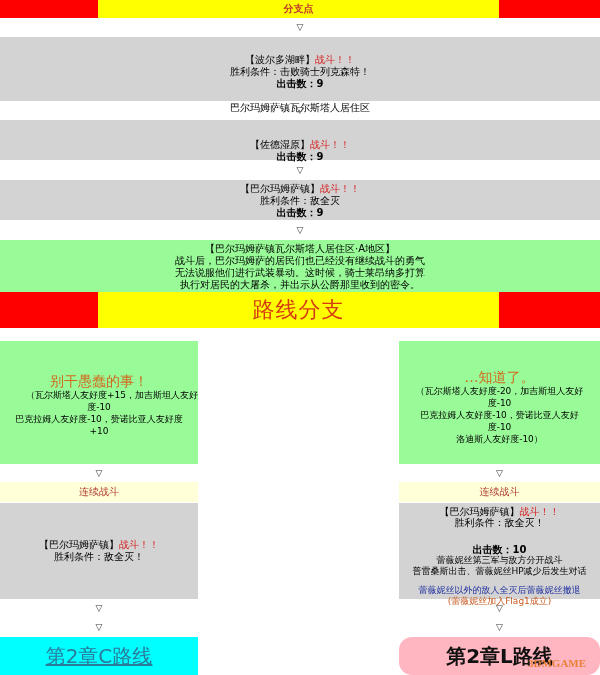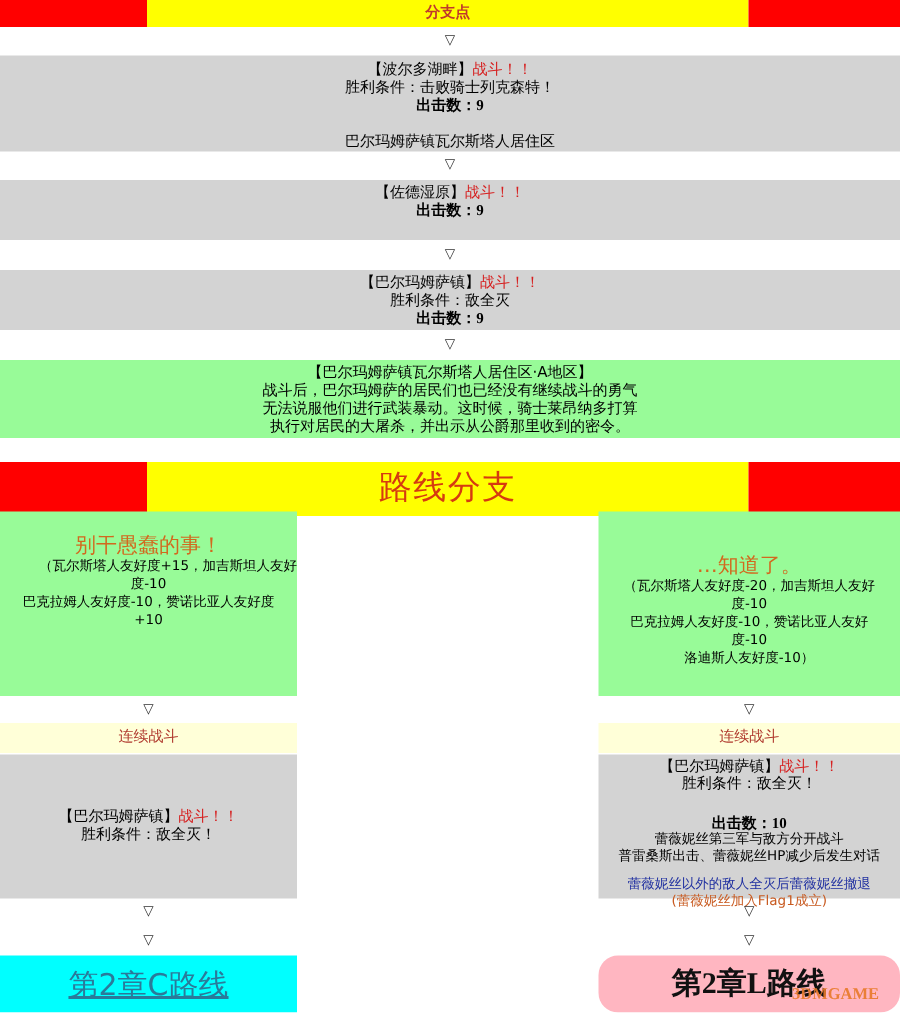--- a/index.html
+++ b/index.html
@@ -10,50 +10,50 @@
     }
     .abs { position:absolute; }
     .center { text-align:center; }
     .bar { display:flex; }
     .bar .red { background:#ff0000; }
     .bar .yel { background:#ffff00; display:flex; align-items:center; justify-content:center; color:#c0392b; }
     .arrow { text-align:center; font-size:9px; color:#333; height:12px; line-height:12px; }
     .gray { background:#d3d3d3; text-align:center; }
     .green { background:#98fb98; text-align:center; }
     .red-t { color:#d62020; }
-    .b { font-weight:bold;font-family:Liberation Serif, serif; }
+    .b { font-weight:bold; }
     .orange-t { color:#d2691e; }
     .blue-t { color:#1f2fa0; }
     .brown-t { color:#c85a20; }
   </style>
 </head>
 <body>
 
 <div class="abs bar" style="left:0;top:0;width:600px;height:18px;">
   <div class="red" style="width:98px;"></div>
   <div class="yel b" style="width:401px;font-size:10px;">分支点</div>
   <div class="red" style="width:101px;"></div>
 </div>
 
 <div class="abs arrow" style="left:0;top:21px;width:600px;">▽</div>
 
 <div class="abs gray" style="left:0;top:37px;width:600px;height:64px;">
-  <div style="padding-top:4px;">
+  <div style="padding-top:17px;">
     <span>【波尔多湖畔】</span><span class="red-t">战斗！！</span>
   </div>
   <div>胜利条件：击败骑士列克森特！</div>
   <div class="b">出击数：9</div>
   <div style="height:12px;"></div>
   <div>巴尔玛姆萨镇瓦尔斯塔人居住区</div>
 </div>
 
 <div class="abs arrow" style="left:0;top:104px;width:600px;">▽</div>
 
 <div class="abs gray" style="left:0;top:120px;width:600px;height:40px;">
-  <div style="padding-top:3px;">
+  <div style="padding-top:19px;">
     <span>【佐德湿原】</span><span class="red-t">战斗！！</span>
   </div>
   <div class="b">出击数：9</div>
 </div>
 
 <div class="abs arrow" style="left:0;top:164px;width:600px;">▽</div>
 
 <div class="abs gray" style="left:0;top:180px;width:600px;height:40px;">
   <div style="padding-top:3px;">
     <span>【巴尔玛姆萨镇】</span><span class="red-t">战斗！！</span>
@@ -64,28 +64,28 @@
 
 <div class="abs arrow" style="left:0;top:224px;width:600px;">▽</div>
 
 <div class="abs green" style="left:0;top:240px;width:600px;height:52px;">
   <div style="padding-top:3px;">【巴尔玛姆萨镇瓦尔斯塔人居住区·A地区】</div>
   <div>战斗后，巴尔玛姆萨的居民们也已经没有继续战斗的勇气</div>
   <div>无法说服他们进行武装暴动。这时候，骑士莱昂纳多打算</div>
   <div>执行对居民的大屠杀，并出示从公爵那里收到的密令。</div>
 </div>
 
-<div class="abs bar" style="left:0;top:308px;width:600px;height:36px;">
+<div class="abs bar" style="left:0;top:292px;width:600px;height:36px;">
   <div class="red" style="width:98px;"></div>
   <div class="yel" style="width:401px;font-size:22px;color:#d63a10;letter-spacing:1px;">路线分支</div>
   <div class="red" style="width:101px;"></div>
 </div>
 
 <div class="abs green" style="left:0;top:341px;width:198px;height:123px;">
-  <div class="orange-t" style="padding-top:15px;font-size:14px;line-height:16px;">别干愚蠢的事！</div>
+  <div class="orange-t" style="padding-top:32px;font-size:14px;line-height:16px;">别干愚蠢的事！</div>
   <div style="font-size:9px;text-align:right;">（瓦尔斯塔人友好度+15，加吉斯坦人友好</div>
   <div style="font-size:9px;">度-10</div>
   <div style="font-size:9px;">巴克拉姆人友好度-10，赞诺比亚人友好度</div>
   <div style="font-size:9px;">+10</div>
 </div>
 
 <div class="abs green" style="left:399px;top:341px;width:201px;height:123px;">
   <div class="orange-t" style="padding-top:28px;font-size:14px;line-height:16px;">…知道了。</div>
   <div style="font-size:9px;">（瓦尔斯塔人友好度-20，加吉斯坦人友好</div>
   <div style="font-size:9px;">度-10</div>

